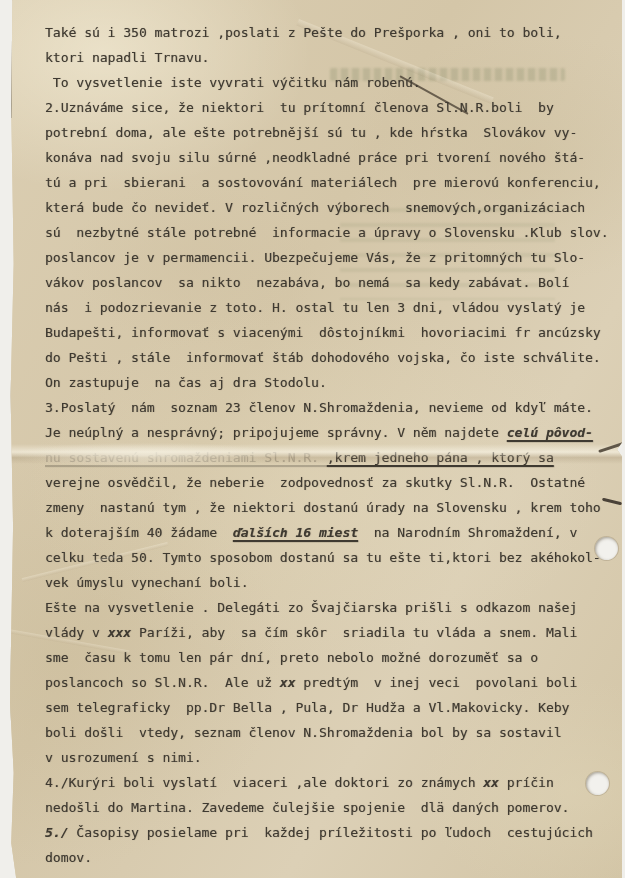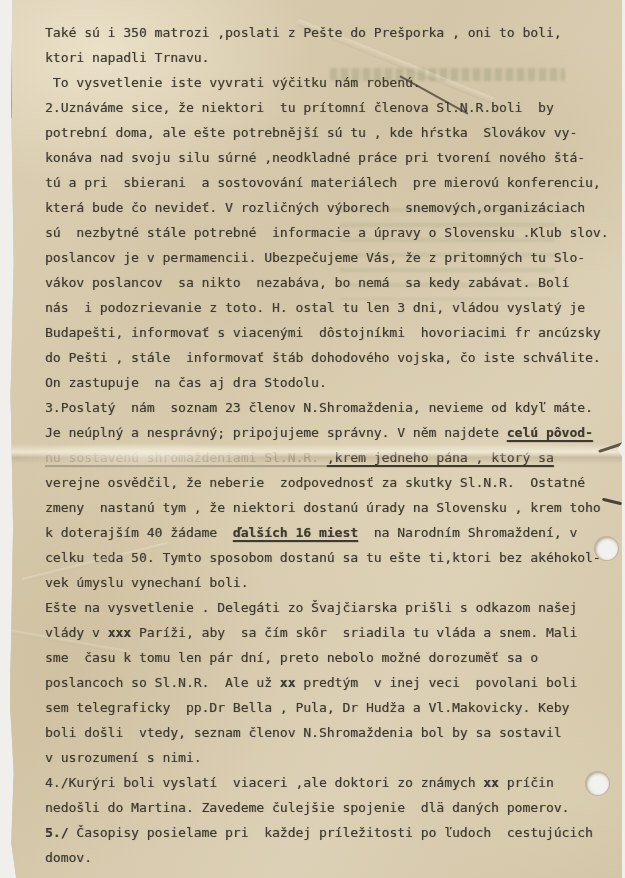--- a/index.html
+++ b/index.html
@@ -33,21 +33,21 @@
     background:rgba(100,95,85,0.55);
   }
   .letter{
     position:absolute;left:35px;top:20px;right:12px;
     font-size:13px;line-height:25px;color:var(--ink);
     white-space:pre;
     text-shadow:0.4px 0.3px 0.7px rgba(64,58,50,0.5);
   }
   .line{height:25px;}
   .seg-u{text-decoration:underline;text-decoration-thickness:1.5px;text-underline-offset:3px;}
-  .seg-b{font-weight:bold;}
+  .seg-b{font-weight:bold;font-style:italic;}
   .seg-f{opacity:0.28;}
   
   .crease-h{
     position:absolute;left:0;right:0;top:444px;height:20px;
     background:linear-gradient(180deg,transparent,rgba(255,252,240,0.55) 40%,rgba(140,120,90,0.22) 68%,transparent);
     pointer-events:none;
   }
   .crease-h-blob{
     position:absolute;left:0px;top:438px;width:300px;height:34px;
     background:radial-gradient(ellipse 60% 50% at 45% 50%, rgba(247,243,229,0.6), transparent 75%);

